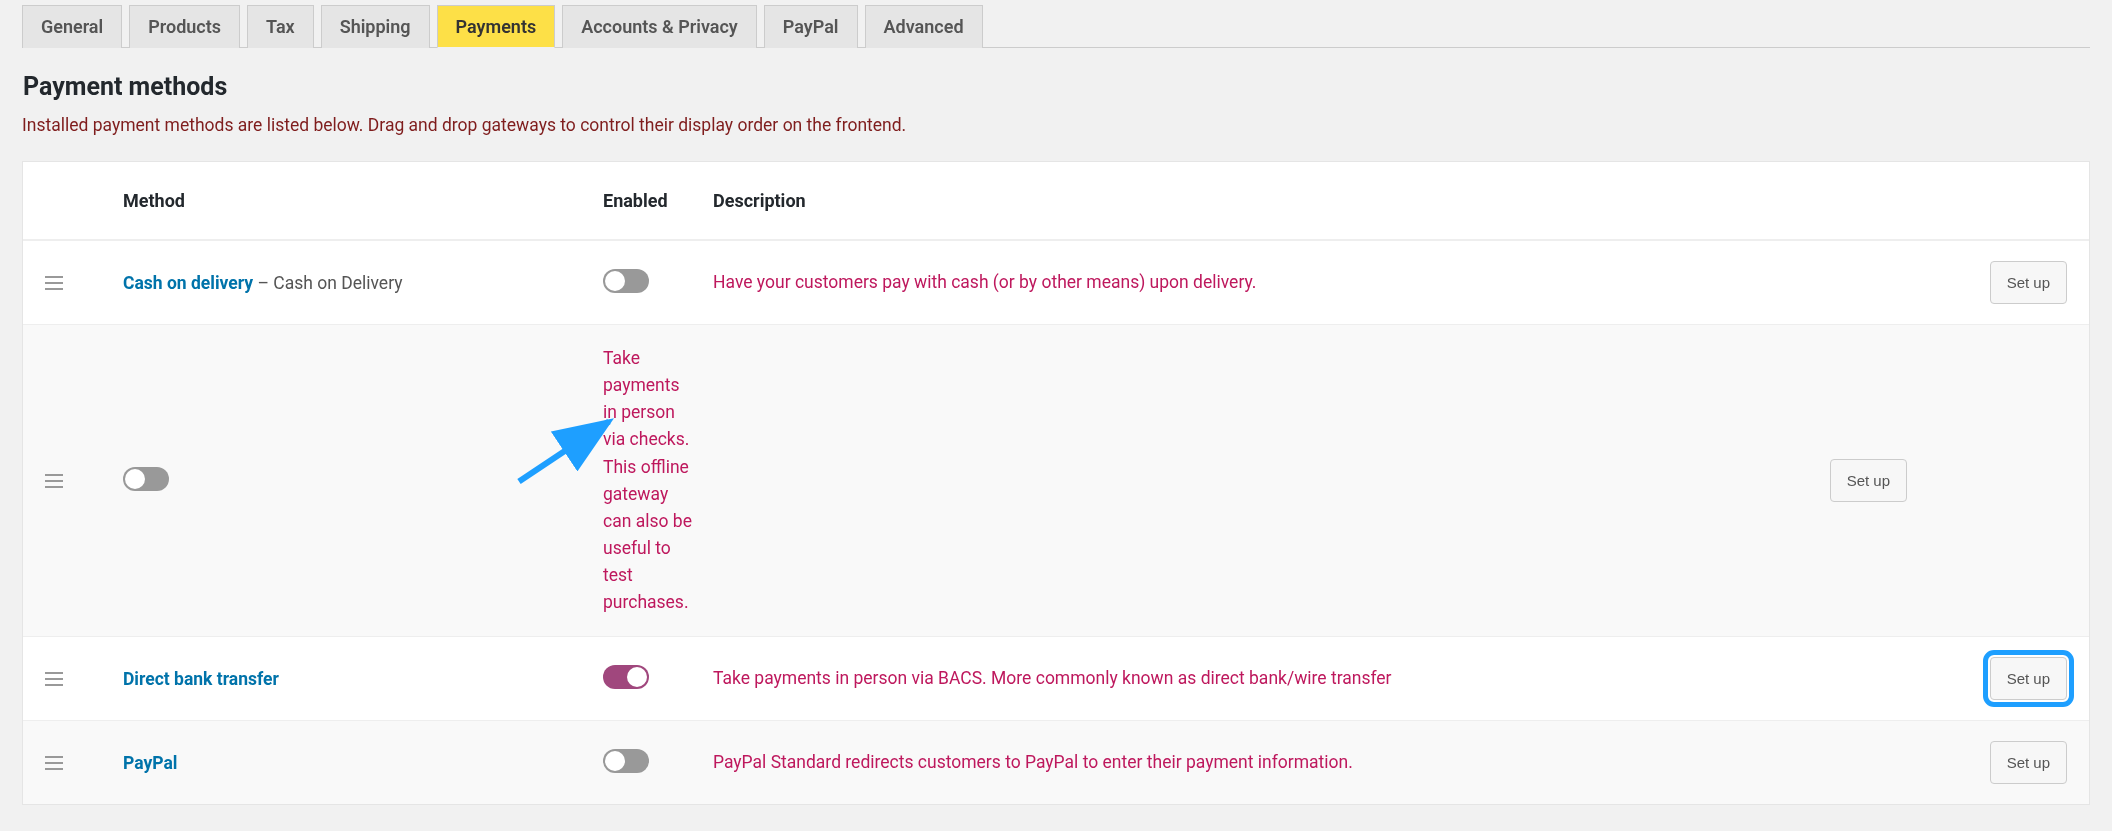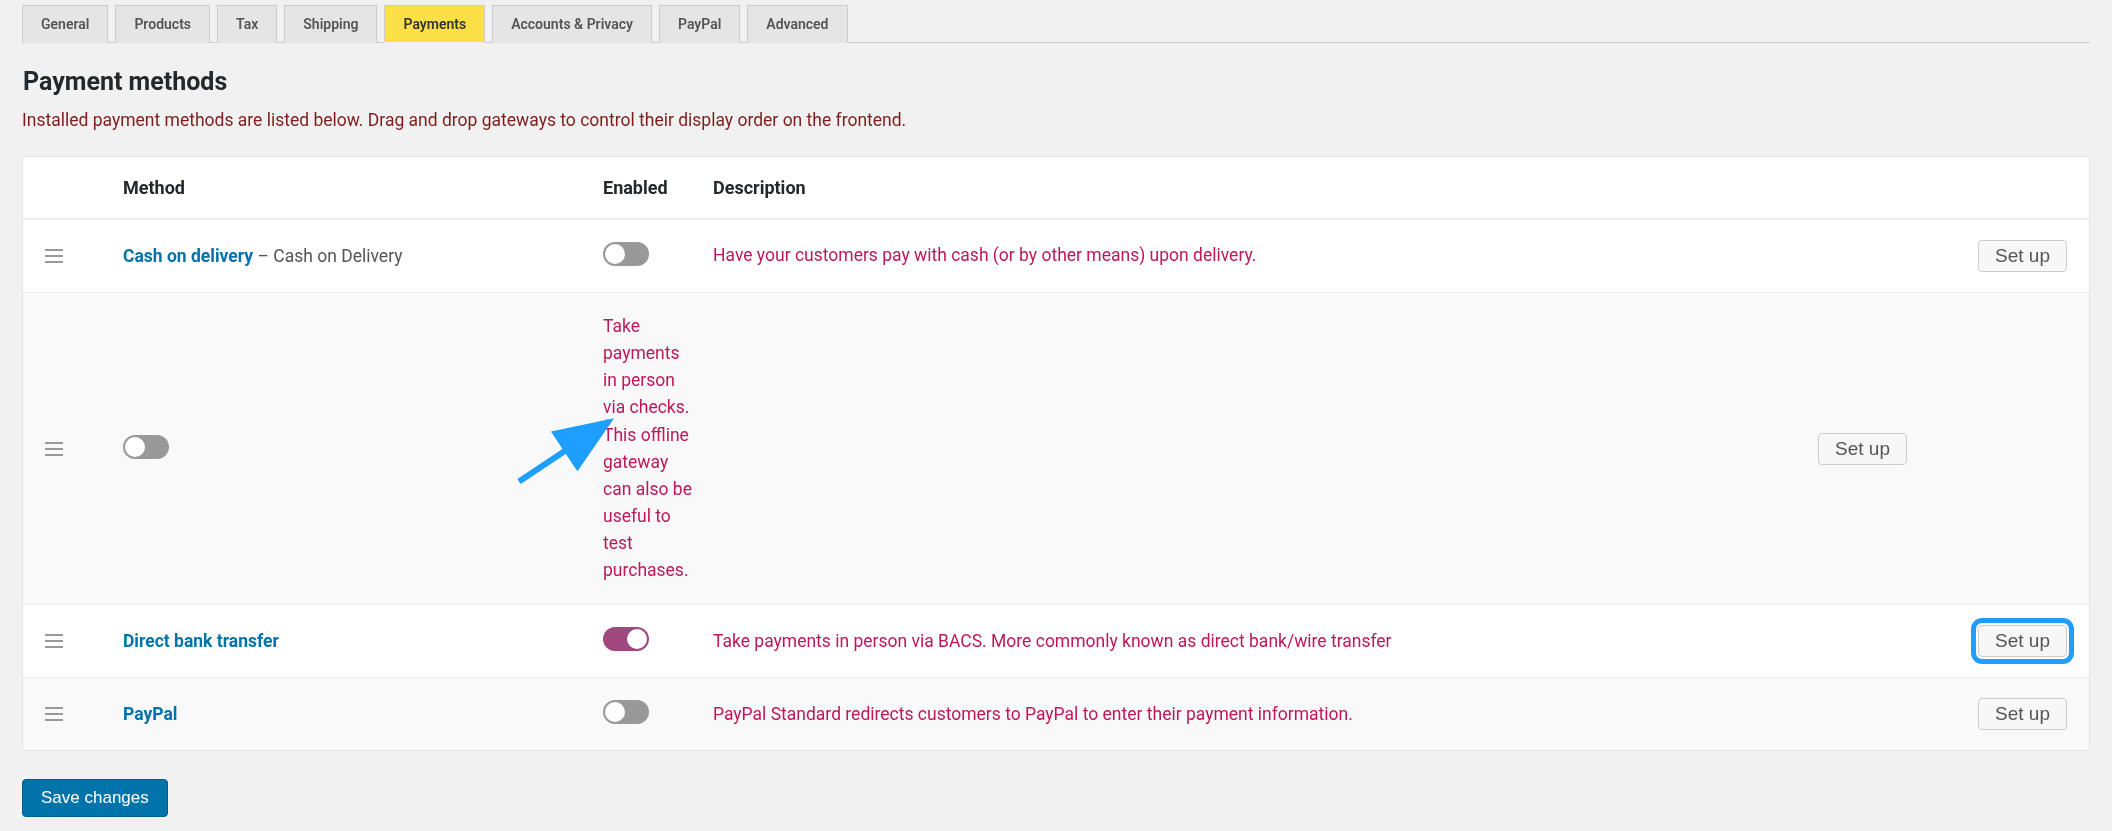--- a/index.html
+++ b/index.html
@@ -18,21 +18,21 @@
     border-bottom: 1px solid #ccc;
     padding-top: 4px;
   }
   .tab {
     background: #e5e5e5;
     border: 1px solid #ccc;
     border-bottom: none;
     padding: 10px 18px;
     color: #555;
     font-weight: 600;
-    font-size: 14px;
+    font-size: 18px;
     cursor: pointer;
     position: relative;
     top: 1px;
   }
   .tab.active {
     background: #fde047;
     border-bottom: 1px solid #f1f1f1;
     color: #333;
   }
   h2.section-title {
@@ -50,21 +50,21 @@
     background: #fff;
     border: 1px solid #e5e5e5;
   }
   .t-head, .t-row {
     display: grid;
     grid-template-columns: 78px 480px 110px 1fr 160px;
     align-items: center;
     gap: 0;
   }
   .t-head {
-    padding: 20px 22px;
+    padding: 28px 22px;
     font-weight: 700;
     color: #23282d;
     font-size: 18px;
     border-bottom: 1px solid #eee;
   }
   .t-row {
     padding: 20px 22px;
     border-top: 1px solid #eee;
     font-size: 17.5px;
   }
@@ -110,23 +110,23 @@
     transition: left .1s;
   }
   .toggle.on { background: #a0477d; }
   .toggle.on .knob { left: 24px; }
   .desc-cell { color: #be185d; line-height: 1.55; padding-right: 20px; }
   .action-cell { text-align: right; }
   .btn-setup {
     background: #f7f7f7;
     border: 1px solid #ccc;
     color: #555;
-    padding: 4px 16px;
+    padding: 12px 16px;
     border-radius: 4px;
-    font-size: 19px;
+    font-size: 15px;
     cursor: pointer;
   }
   .btn-setup.highlight {
     outline: 5px solid #1e9fff;
     outline-offset: 2px;
   }
   .btn-save {
     background: #0073aa;
     border: 1px solid #005a87;
     color: #fff;

